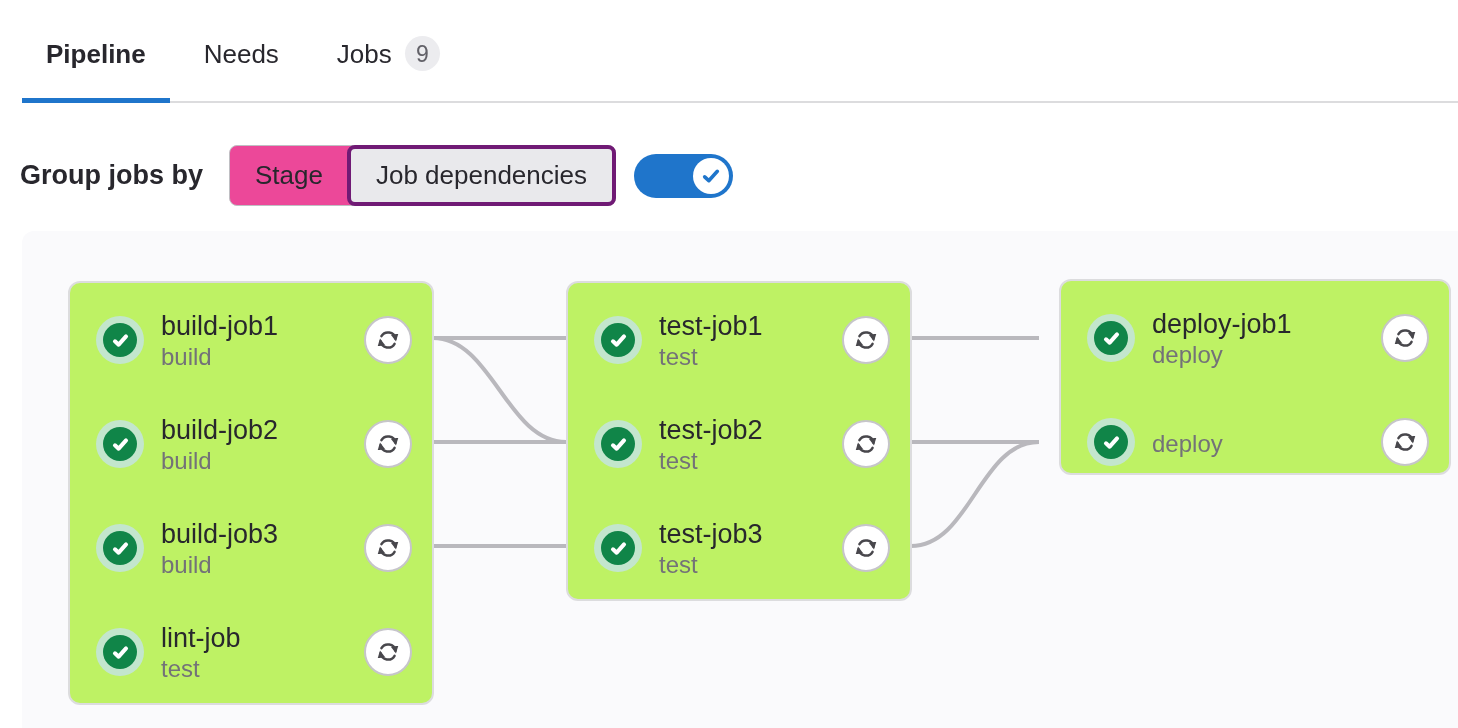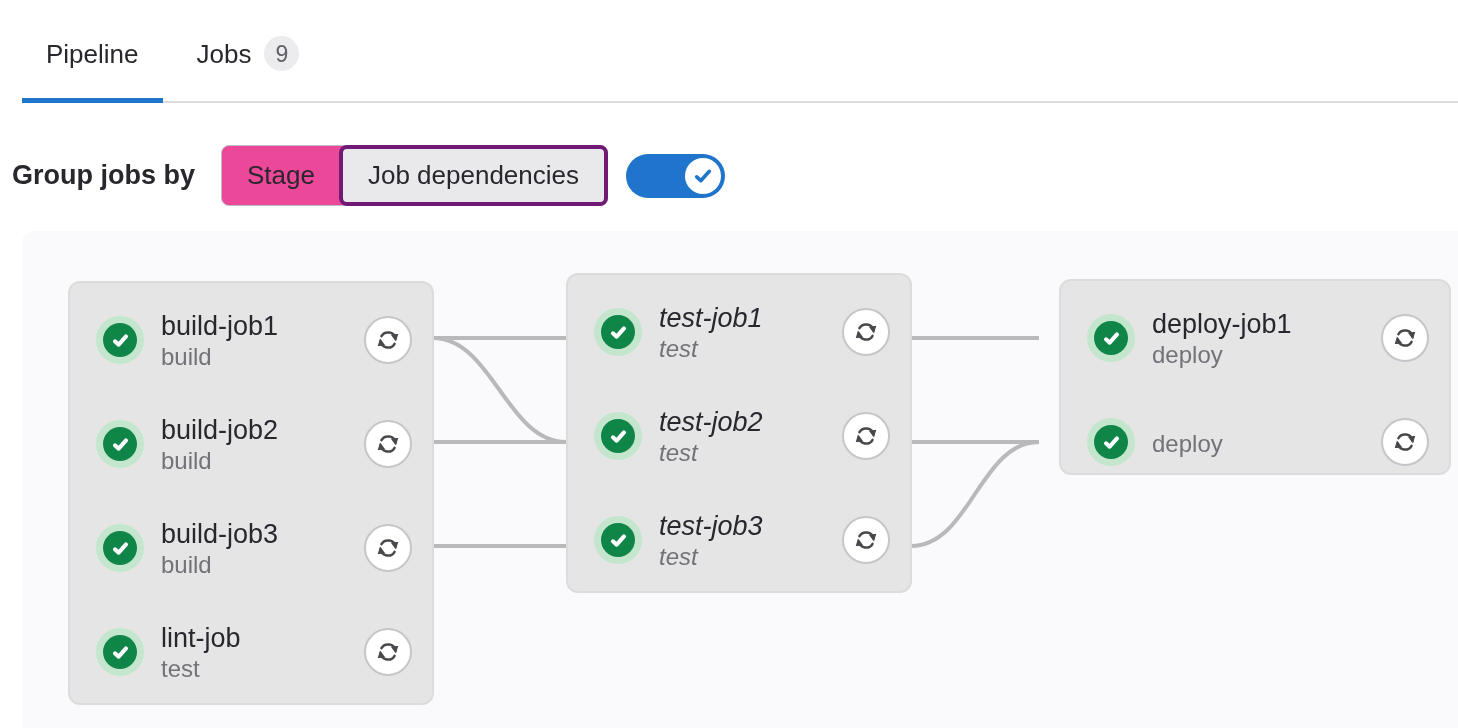--- a/index.html
+++ b/index.html
@@ -13,33 +13,33 @@
   
   .tabs {
     display: flex; align-items: stretch; column-gap: 10px;
     margin-left: 22px; border-bottom: 2px solid #dcdcde;
   }
   .tab {
     position: relative; display: flex; align-items: center; gap: 13px;
     padding: 36px 24px 30px; font-size: 26px; line-height: 30px;
     color: #28272d; cursor: pointer; white-space: nowrap;
   }
-  .tab.active { font-weight: 400; align-items: center; }
+  .tab.active { font-weight: 700; align-items: center; }
   .tab.active::after {
     content: ""; position: absolute; left: 0; right: 0; bottom: -2px;
     height: 5px; background: #1f75cb;
   }
   .badge {
     min-width: 35px; height: 35px; padding: 0 9px; border-radius: 18px;
     background: #ececef; color: #626168; font-size: 23px; font-weight: 400;
     display: inline-flex; align-items: center; justify-content: center;
   }
 
   
-  .controls { display: flex; align-items: center; margin: 42px 0 0 12px; height: 61px; }
+  .controls { display: flex; align-items: center; margin: 42px 0 0 20px; height: 61px; }
   .group-label, .show-label { font-size: 27px; font-weight: 700; color: #28272d; }
   .segmented {
     display: flex; margin-left: 26px; height: 61px;
     border: 1px solid #bfbfc3; border-radius: 8px; background: #ec4899;
   }
   .segment {
     display: flex; align-items: center; padding: 0 25px;
     font-family: inherit; font-size: 26px; color: #28272d;
     background: transparent; border: none; border-radius: 8px; cursor: pointer;
   }
@@ -60,25 +60,25 @@
   
   .graph {
     position: relative; margin: 25px 0 0 22px;
     width: 1436px; height: 500px;
     background: #fafafc; border-radius: 12px 0 0 0;
   }
   .links { position: absolute; top: 0; left: 0; }
   .links path { stroke: #b9b8bd; stroke-width: 4; fill: none; }
 
   .card {
-    position: absolute; background: #e5e5e5;
+    position: absolute; background: #bef264;
     border: 2px solid #dcdcde; border-radius: 12px; padding-top: 5px;
   }
   .card-1 { left: 46px;   top: 50px; width: 366px; height: 424px; }
-  .card-2 { left: 544px;  top: 42px; width: 346px; height: 320px; font-style: italic; }
+  .card-2 { left: 544px;  top: 50px; width: 346px; height: 320px; }
   .card-3 { left: 1017px; top: 48px; width: 392px; height: 196px; margin-left: 20px; }
 
   .row {
     display: flex; align-items: center; height: 104px;
     padding: 0 20px 0 26px; cursor: pointer;
   }
   .status {
     flex: none; width: 48px; height: 48px; border-radius: 50%;
     background: #c3e6cd; display: flex; align-items: center; justify-content: center;
   }
@@ -104,20 +104,23 @@
   <defs>
     <marker id="arw" viewBox="0 0 10 10" refX="6" refY="5" markerWidth="3" markerHeight="3" orient="auto">
       <path d="M0 0 L10 5 L0 10 z" fill="#48474c"></path>
     </marker>
   </defs>
 </svg>
 
 <nav class="tabs">
   <div class="tab active">
     <span>Pipeline</span>
+  </div>
+  <div class="tab">
+    <span>Needs</span>
   </div>
   <div class="tab">
     <span>Jobs</span>
     <span class="badge">9</span>
   </div>
 </nav>
 
 <div class="controls">
   <span class="group-label">Group jobs by</span>
 

